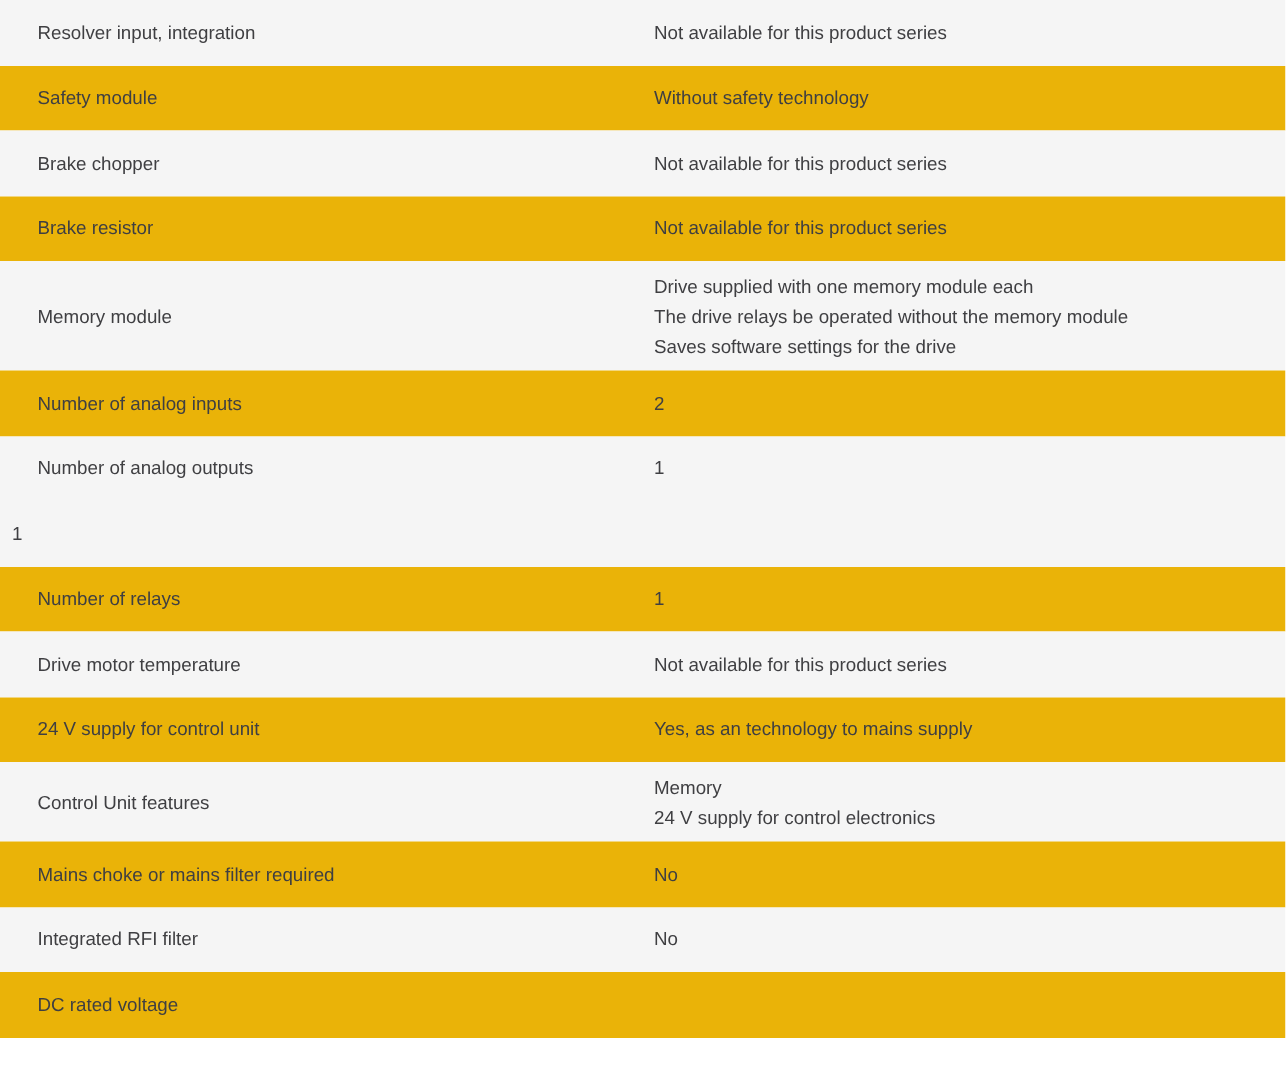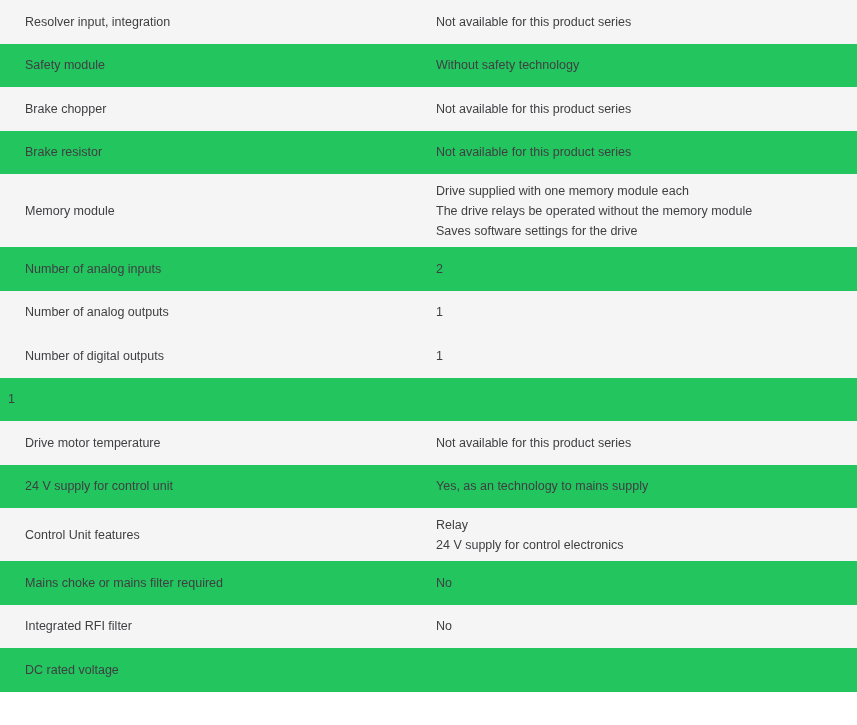--- a/index.html
+++ b/index.html
@@ -20,21 +20,21 @@
     padding: 0;
     box-sizing: border-box;
   }
 
   .spec-row {
     display: flex;
     align-items: center;
     box-sizing: border-box;
     padding-left: 8px;
     padding-right: 9px;
-    background: #22c55e;
+    background: #eab308;
   }
 
   .spec-row.shaded {
     background: #f5f5f5;
   }
 
   .spec-row .cell {
     box-sizing: border-box;
     font-size: 12.5px;
     line-height: 20px;
@@ -112,46 +112,46 @@
         <span class="vline">2</span>
       </div>
     </div>
     <div class="spec-row lines-1 shaded">
       <div class="cell cell-label">Number of analog outputs</div>
       <div class="cell cell-value">
         <span class="vline">1</span>
       </div>
     </div>
     <div class="spec-row lines-1 shaded">
-      <div class="cell cell-label">Number of digital outputs</div>
       <div class="cell cell-value">
         <span class="vline">1</span>
       </div>
     </div>
     <div class="spec-row lines-1">
+      <div class="cell cell-label">Number of relays</div>
       <div class="cell cell-value">
         <span class="vline">1</span>
       </div>
     </div>
     <div class="spec-row lines-1 shaded">
       <div class="cell cell-label">Drive motor temperature</div>
       <div class="cell cell-value">
         <span class="vline">Not available for this product series</span>
       </div>
     </div>
     <div class="spec-row lines-1">
       <div class="cell cell-label">24 V supply for control unit</div>
       <div class="cell cell-value">
         <span class="vline">Yes, as an technology to mains supply</span>
       </div>
     </div>
     <div class="spec-row lines-2 shaded">
       <div class="cell cell-label">Control Unit features</div>
       <div class="cell cell-value">
-        <span class="vline">Relay</span>
+        <span class="vline">Memory</span>
         <span class="vline">24 V supply for control electronics</span>
       </div>
     </div>
     <div class="spec-row lines-1">
       <div class="cell cell-label">Mains choke or mains filter required</div>
       <div class="cell cell-value">
         <span class="vline">No</span>
       </div>
     </div>
     <div class="spec-row lines-1 shaded">

